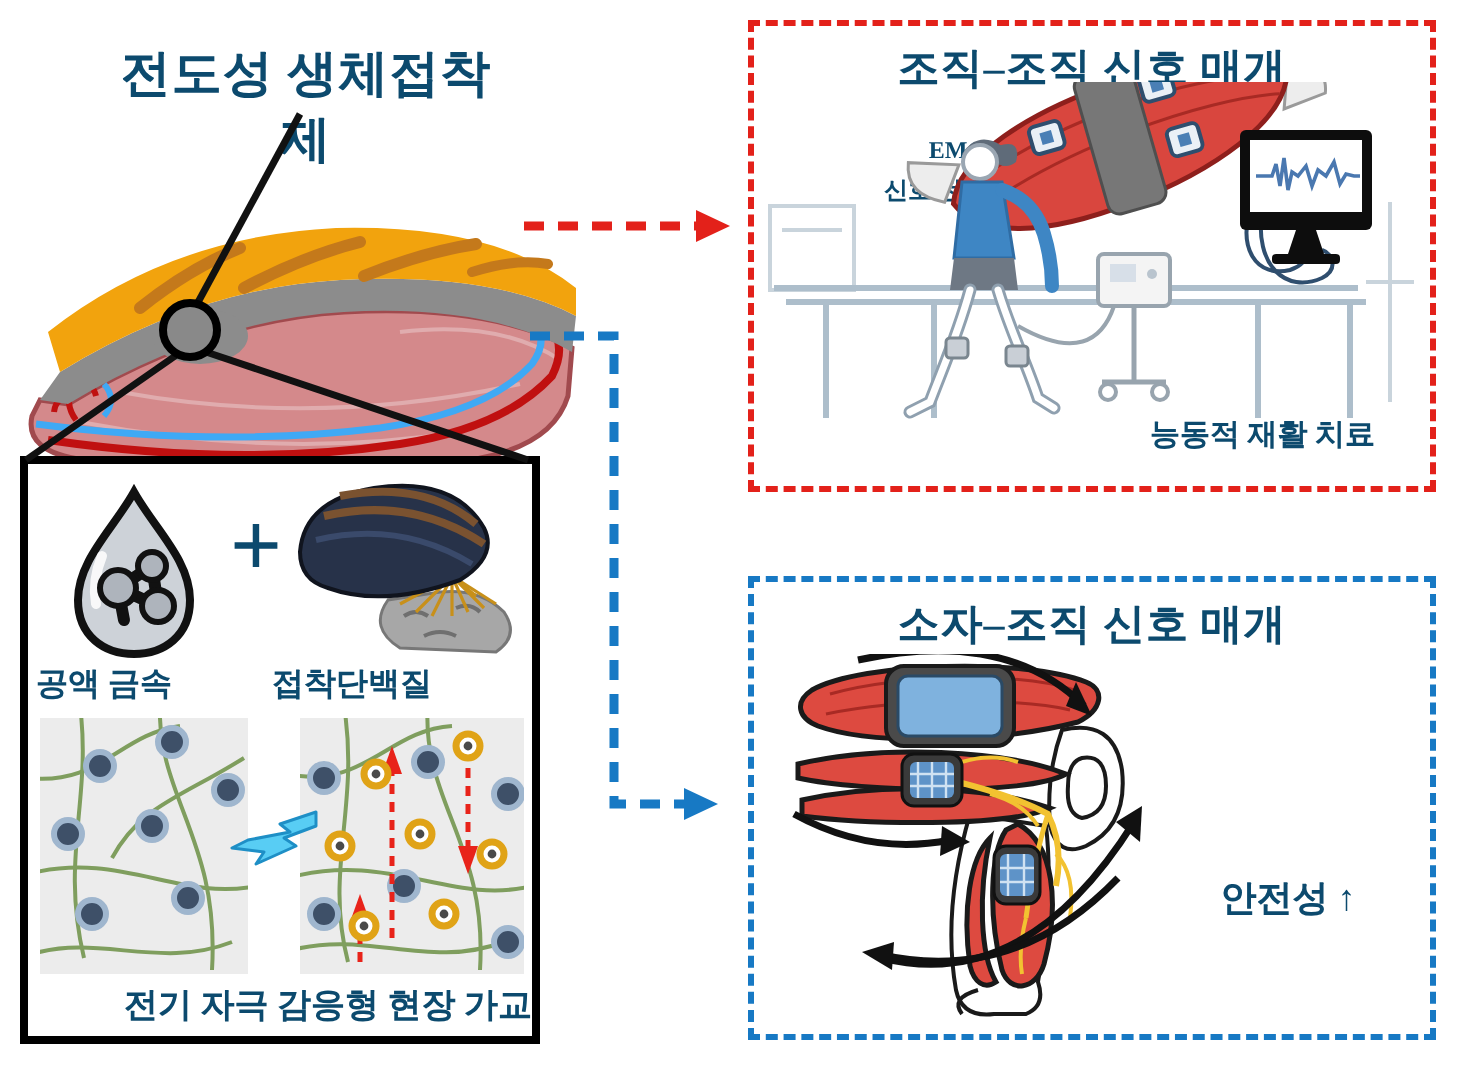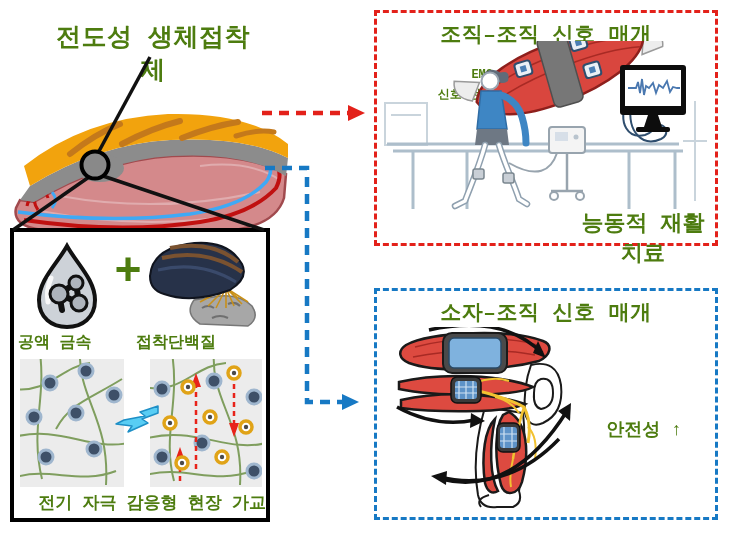--- a/index.html
+++ b/index.html
@@ -1,32 +1,32 @@
 <!DOCTYPE html>
 <html><head>
 <meta charset="utf-8">
 <style>
   html,body{margin:0;padding:0;background:#fff;}
   .stage{position:relative;width:730px;height:534px;background:#fff;
-         font-family:Liberation Mono, monospace;color:#4d7c0f;overflow:hidden;}
+         font-family:Liberation Serif, serif;color:#0c4a6e;overflow:hidden;}
   .abs{position:absolute;}
   .main-title{left:48px;top:20px;width:210px;text-align:center;font-size:25px;font-weight:bold;letter-spacing:.5px;}
   
   .component-box{left:10px;top:228px;width:252px;height:286px;border:4px solid #000;background:#fff;}
   .cb-label{top:100px;text-align:left;font-size:16px;font-weight:bold;}
   .plus{left:94px;top:18px;width:40px;text-align:center;font-size:46px;font-weight:bold;line-height:1;}
   .net-panel{top:127px;height:128px;background:#ececec;}
   .cb-caption{top:259px;left:0;width:252px;text-align:right;font-size:17px;font-weight:bold;}
   
   .panel{background:#fff;}
   .panel.red{left:374px;top:10px;width:338px;height:230px;border:3px dashed #e3211a;}
   .panel.blue{left:374px;top:288px;width:338px;height:226px;border:3px dashed #1779c4;}
   .panel-title{top:7px;left:0;width:100%;text-align:center;font-size:21px;font-weight:bold;letter-spacing:.5px;}
   .emg-label{left:12px;top:52px;width:104px;text-align:right;font-size:12px;font-weight:bold;line-height:20px;}
-  .rehab-caption{left:198px;top:195px;width:136px;text-align:center;font-size:22px;font-weight:bold;z-index:4;}
+  .rehab-caption{left:198px;top:195px;width:136px;text-align:left;font-size:15px;font-weight:bold;z-index:4;}
   .device-desc{left:198px;top:80px;width:134px;text-align:center;font-size:18px;font-weight:bold;line-height:22px;}
   .benefit{left:212px;width:110px;text-align:center;font-size:18px;font-weight:bold;}
   svg{display:block;}
 </style>
 </head>
 <body>
 
 <div class="stage">
 
   <div class="abs main-title">전도성 생체접착제</div>
@@ -303,16 +303,16 @@
       <g fill="#111">
         <polygon points="142,26 155,31 147,14"></polygon>
         <polygon points="80,86 94,94 79,101"></polygon>
         <polygon points="167,84 180,76 179,94"></polygon>
         <polygon points="56,144 40,149 55,158"></polygon>
       </g>
     </svg>
 
     <div class="abs device-desc">
     </div>
-    <div class="abs benefit" style="top:126px;">안전성 ↑</div>
+    <div class="abs benefit" style="top:146px;">안전성 ↑</div>
   </div>
 
 </div>
 
 </body></html>

